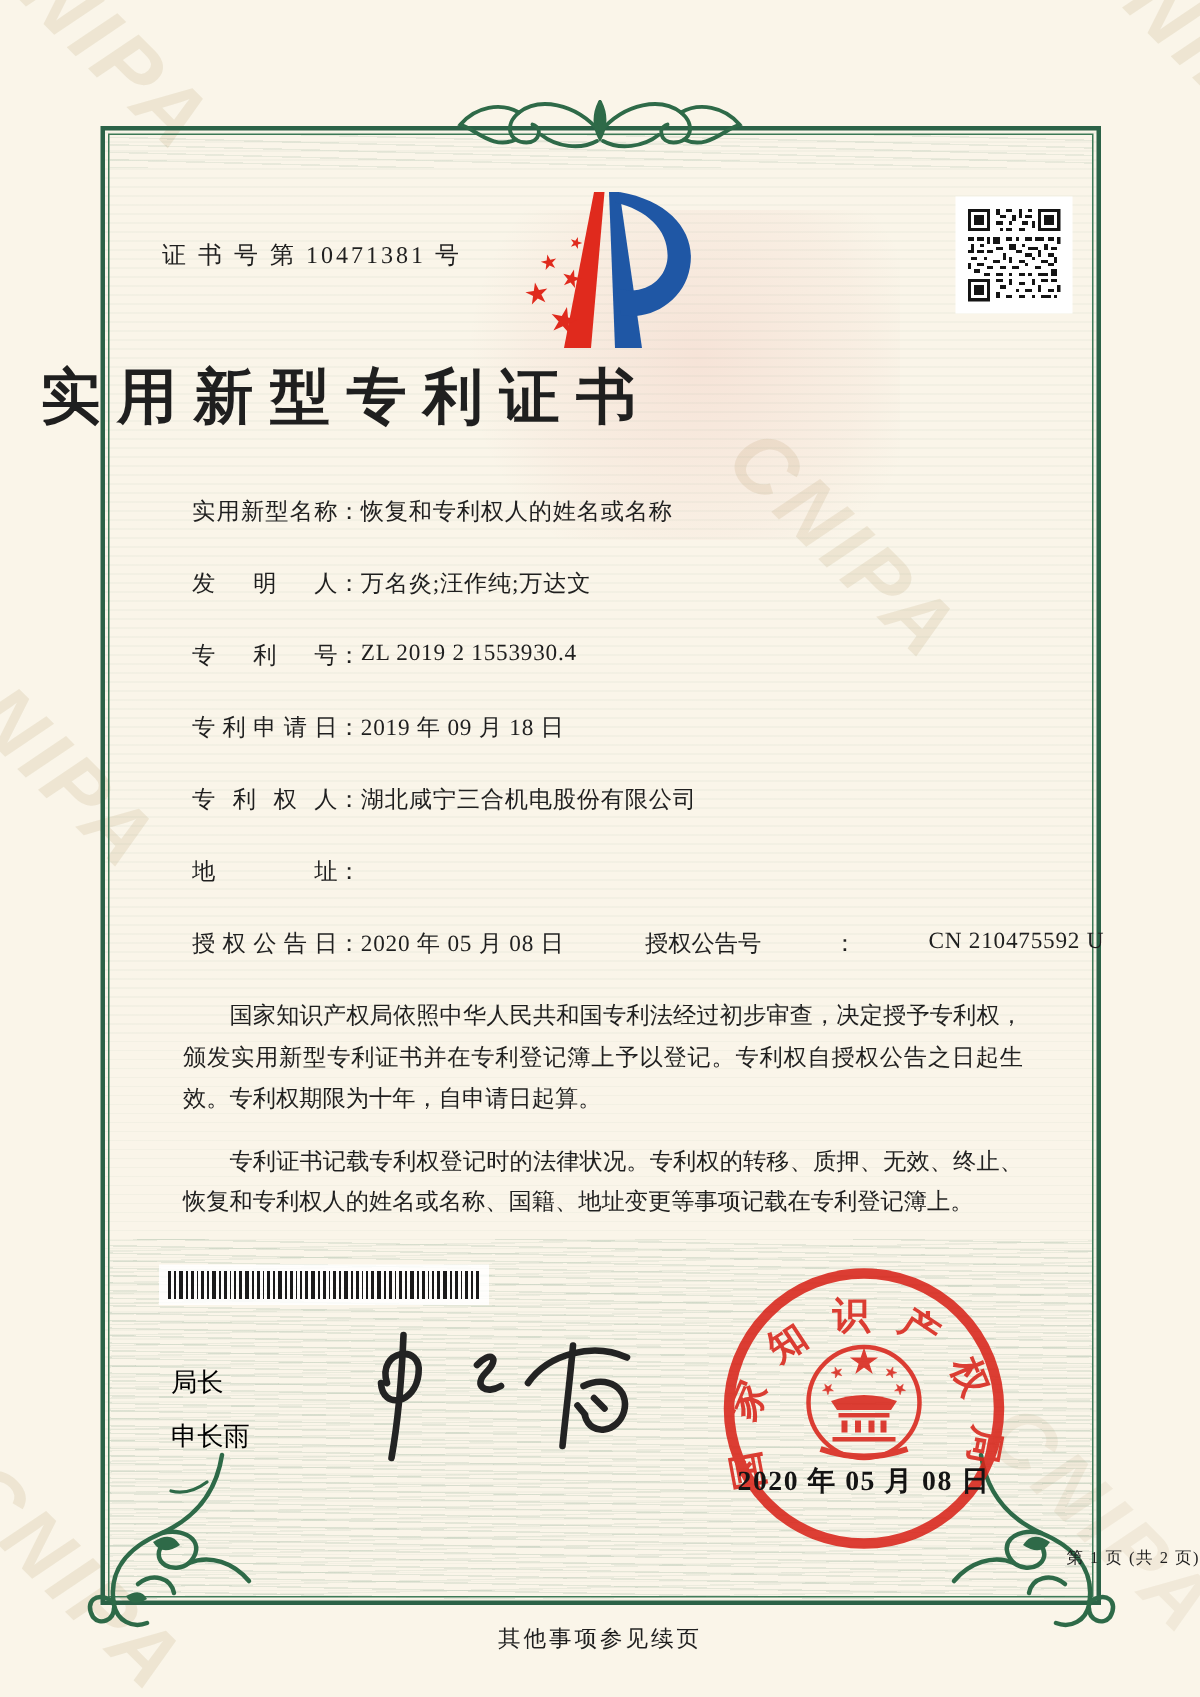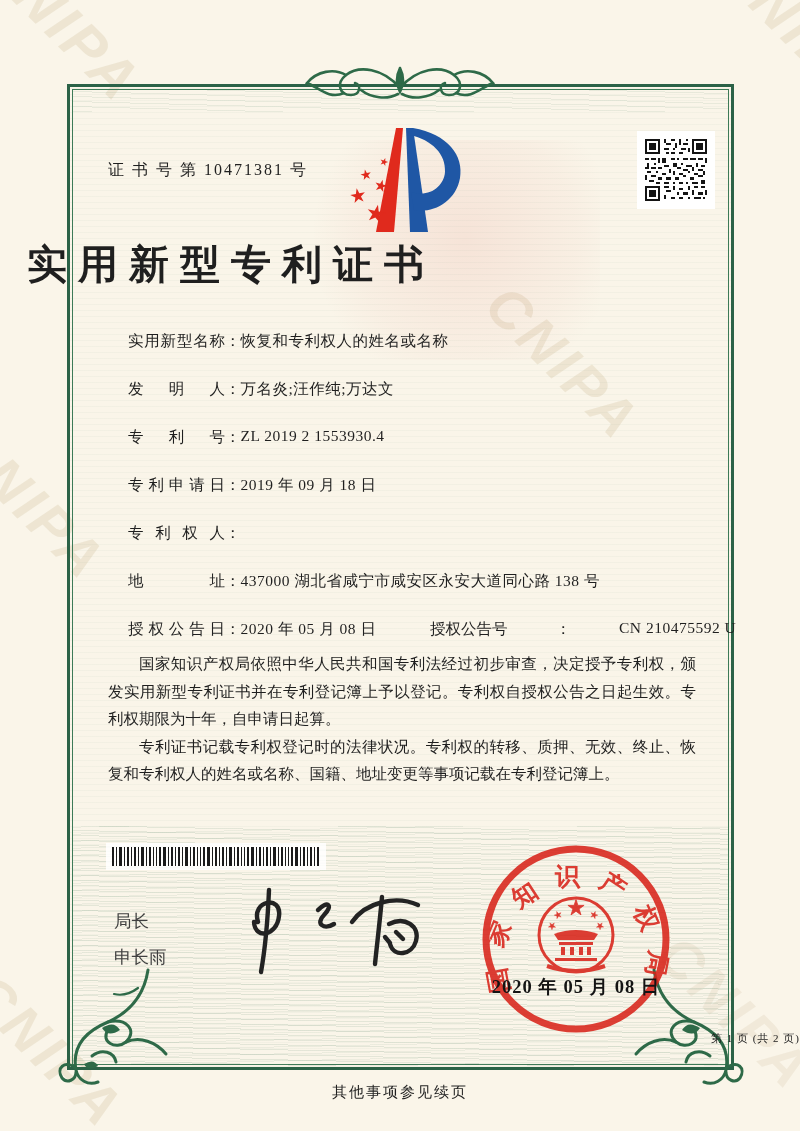--- a/index.html
+++ b/index.html
@@ -40,27 +40,27 @@
   .title{
     left:16px;right:0;top:237px;font-size:40px;font-weight:bold;
     letter-spacing:11px;text-indent:11px;
   }
   .fields{left:108px;top:331px;width:600px;font-size:15.5px;margin-left:20px;}
   .frow{display:flex;align-items:flex-start;margin-bottom:29px;height:19px;white-space:nowrap;}
   .flabel{display:inline-block;width:97px;text-align:justify;text-align-last:justify;}
   .fvalue{letter-spacing:0.5px;}
   .pair2{position:absolute;left:302px;display:flex;white-space:nowrap;gap:48px;}
   .paras{left:108px;top:650px;width:588px;font-size:15.5px;line-height:27.5px;text-align:justify;}
-  .paras p{margin:0;text-indent:2em;}
+  .paras p{margin:14px;text-indent:2em;}
   .barcode-wrap{left:106px;top:843px;width:220px;height:27px;background:rgba(255,255,255,0.85);
     display:flex;align-items:center;justify-content:center;}
   .qr-wrap{left:637px;top:131px;width:78px;height:78px;background:#fff;
     display:flex;align-items:center;justify-content:center;}
   .sig-block{left:114px;top:903px;font-family:"Liberation Sans","DejaVu Sans",sans-serif;
-    font-size:17.5px;color:#404040;line-height:36px;}
+    font-size:17.5px;color:#000000;line-height:36px;}
   .sig-svg{left:228px;top:882px;}
   .seal-svg{left:479px;top:842px;}
   .seal-date{left:479px;top:974px;width:194px;text-align:center;font-size:18.5px;
     color:#141414;letter-spacing:1px;font-weight:bold;}
   .page-info{left:18px;right:0;top:1031px;text-align:right;font-size:11px;letter-spacing:1px;}
   .cont-note{left:0;right:0;top:1083px;text-align:center;font-size:15px;letter-spacing:2px;}
   .orn{position:absolute;pointer-events:none;}
 </style>
 </head>
 <body>
@@ -167,25 +167,25 @@
     <span class="fvalue">ZL 2019 2 1553930.4</span>
   </div>
   <div class="frow">
     <span class="flabel">专利申请日</span>
       <span>：</span>
     <span class="fvalue">2019 年 09 月 18 日</span>
   </div>
   <div class="frow">
     <span class="flabel">专利权人</span>
       <span>：</span>
+    <span class="fvalue">湖北咸宁三合机电股份有限公司</span>
   </div>
   <div class="frow">
     <span class="flabel">地址</span>
       <span>：</span>
-    <span class="fvalue">437000 湖北省咸宁市咸安区永安大道同心路 138 号</span>
   </div>
   <div class="frow" style="position:relative;">
     <span class="flabel">授权公告日</span>
       <span>：</span>
     <span class="fvalue">2020 年 05 月 08 日</span>
     <span class="pair2">
       <span>授权公告号</span>
         <span>：</span>
       <span class="fvalue">CN 210475592 U</span>
     </span>

